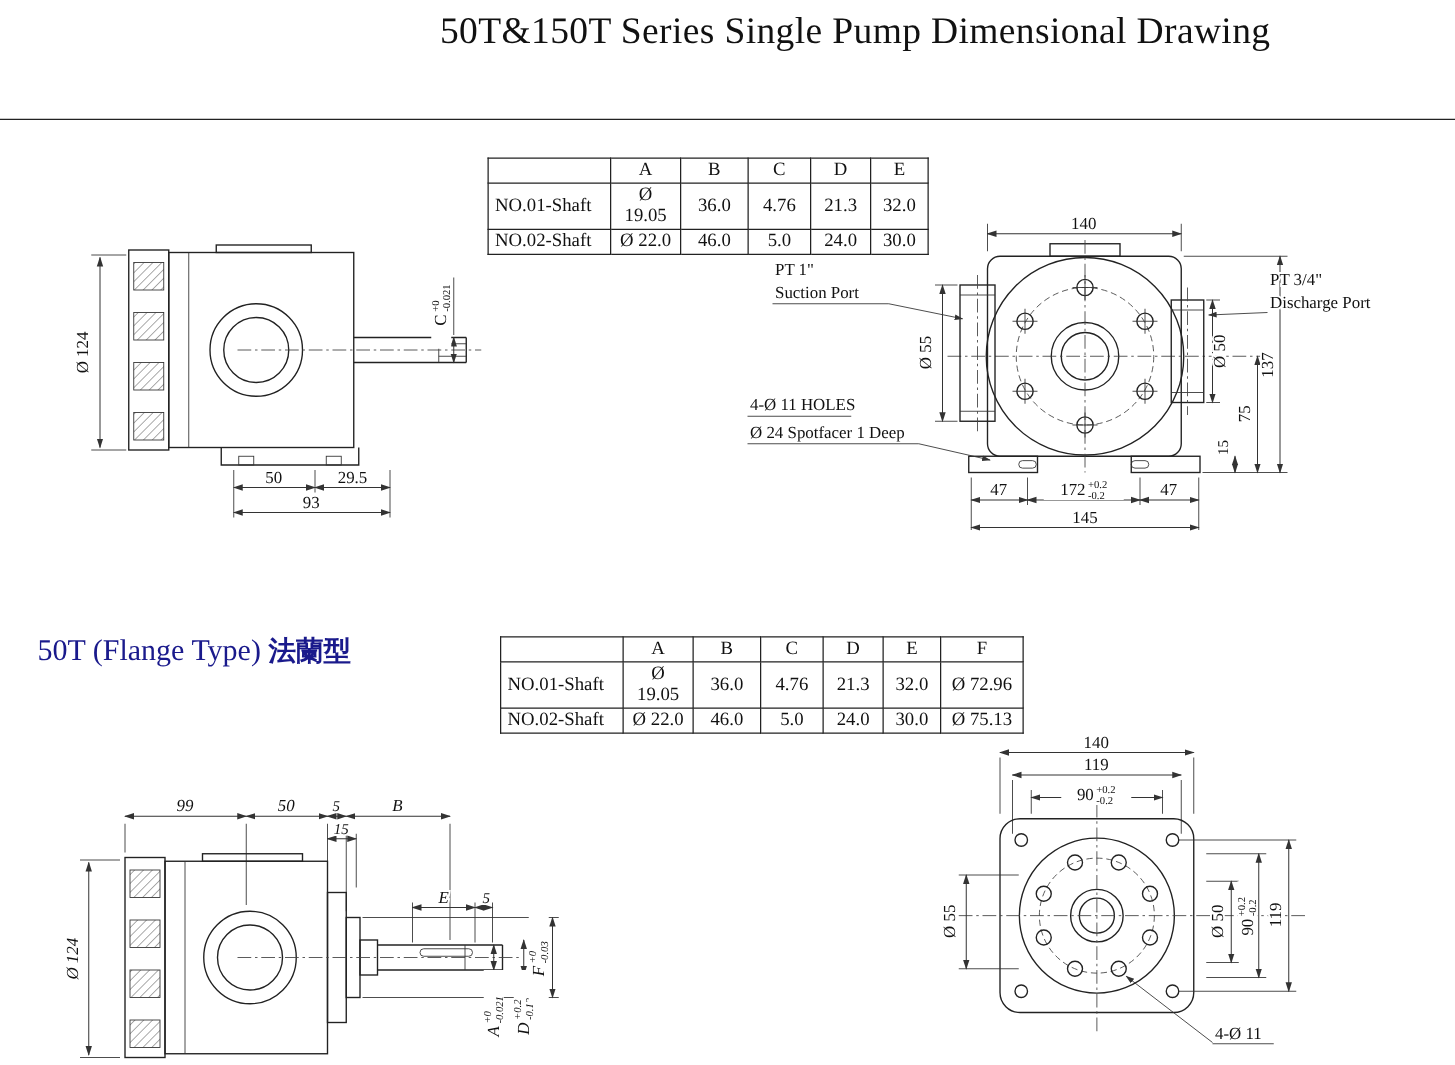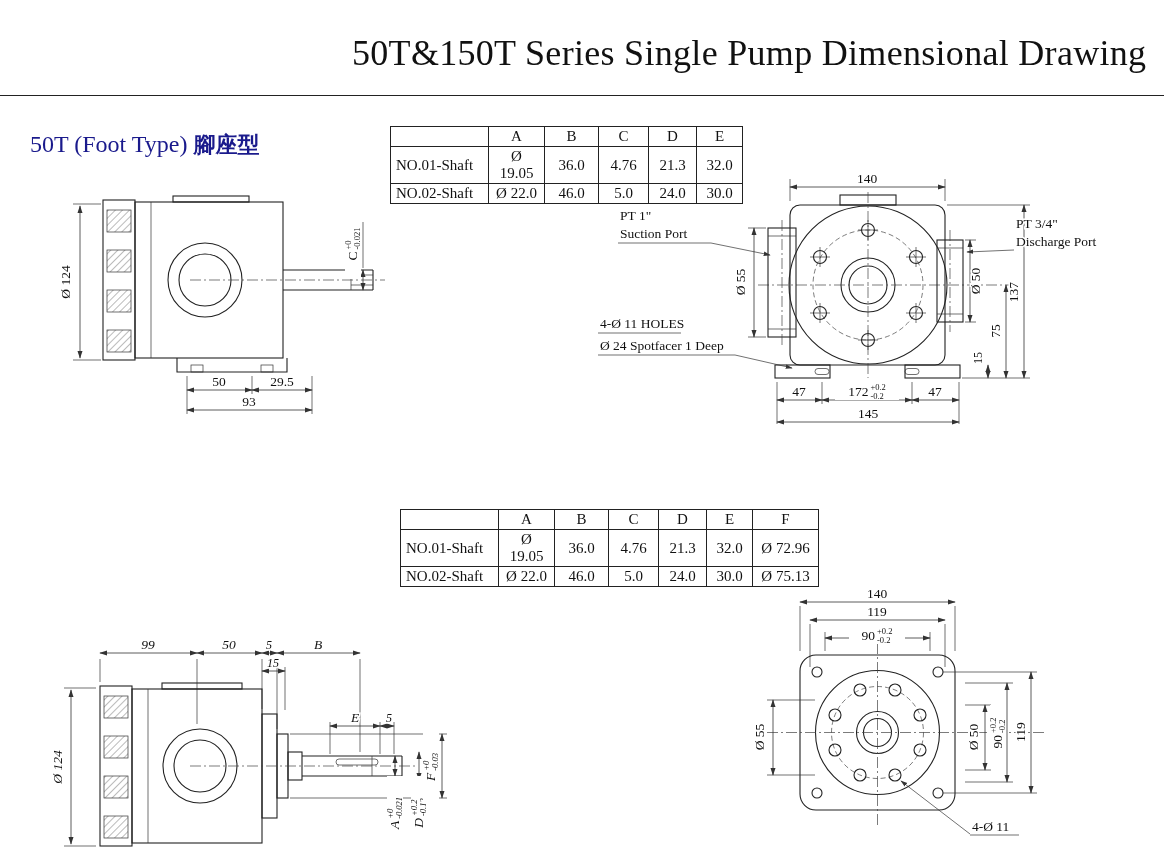--- a/index.html
+++ b/index.html
@@ -1,20 +1,20 @@
 <!DOCTYPE html>
 <html style="--heading: #1a1a8c;"><head>
 <meta charset="utf-8">
 <style>
   * { margin:0; padding:0; box-sizing:border-box; }
   html,body { background:#fff; }
   .page { position:relative; width:1164px; height:852px; background:#fff; overflow:hidden;
           font-family:"Liberation Serif","DejaVu Serif",serif; color:#111; }
   .title-block { position:absolute; left:352px; top:8px; width:780px; }
-  .title1 { font-size:36px; white-space:nowrap; letter-spacing:0.3px;margin-top:24px; }
+  .title1 { font-size:30px; white-space:nowrap; letter-spacing:0.3px; }
   .title2 { font-size:29px; margin-top:3px; white-space:nowrap; }
   .cjk { font-weight:bold; }
   .rule { position:absolute; left:0; top:95px; width:1164px; border:0; border-top:1.5px solid #222; }
   .section-heading { position:absolute; font-size:24px; color:var(--heading,#1a1a8c); white-space:nowrap; }
   .section-heading .cjk { font-size:22px; }
   .spec { position:absolute; border-collapse:collapse; font-size:15px; background:#fff; }
   .spec th,.spec td { border:1px solid #222; text-align:center; padding:1px 5px; height:20px; font-weight:normal; }
   .spec .lbl { text-align:left; }
   .drawing { position:absolute; }
   .drawing svg { position:absolute; left:0; top:0; }
@@ -36,24 +36,20 @@
 </head>
 <body>
 
 <div class="page">
 
   <div class="title-block">
     <div class="title1">50T&amp;150T Series Single  Pump Dimensional Drawing</div>
   </div>
   <hr class="rule">
 
-  <div class="section-heading" style="left:30px;top:130px;">
-    <span>50T  (Foot Type)</span>
-    <span class="cjk">腳座型</span>
-  </div>
 
   <table class="spec" style="left:390px;top:126px;">
     <thead>
       <tr>
         <th class="lbl" style="width:98px"></th>
         <th style="width:56px">A</th>
         <th style="width:54px">B</th>
         <th style="width:50px">C</th>
         <th style="width:48px">D</th>
         <th style="width:46px">E</th>
@@ -267,20 +263,24 @@
     </svg>
     <div class="dim-label" style="left:257px;top:216px;width:64px;">
       <span>172</span>
       <span class="tolstack">
           <span>+0.2</span>
           <span>-0.2</span>
         </span>
     </div>
   </div>
 
+  <div class="section-heading" style="left:30px;top:506px;">
+    <span>50T  (Flange Type)</span>
+    <span class="cjk">法蘭型</span>
+  </div>
 
   <table class="spec" style="left:400px;top:509px;">
     <thead>
       <tr>
         <th class="lbl" style="width:98px"></th>
         <th style="width:56px">A</th>
         <th style="width:54px">B</th>
         <th style="width:50px">C</th>
         <th style="width:48px">D</th>
         <th style="width:46px">E</th>

